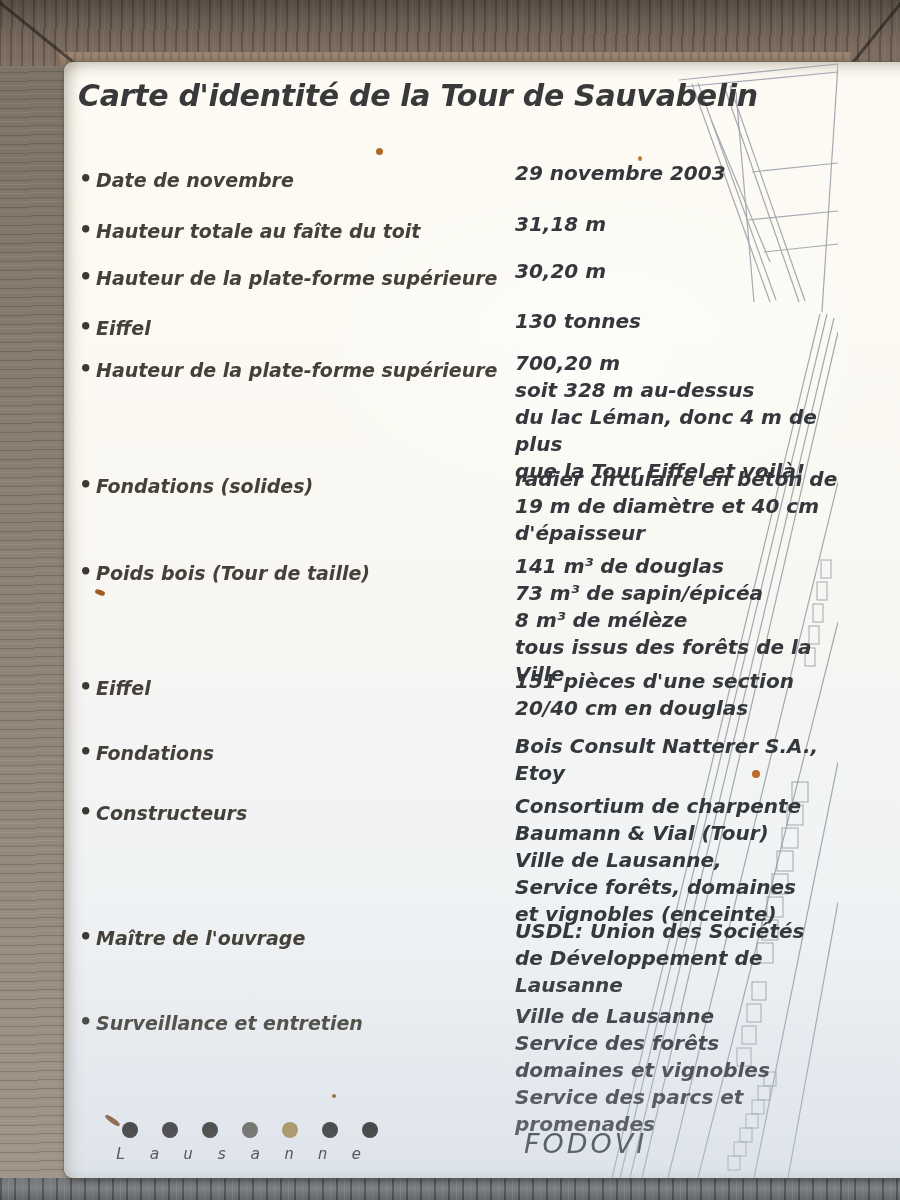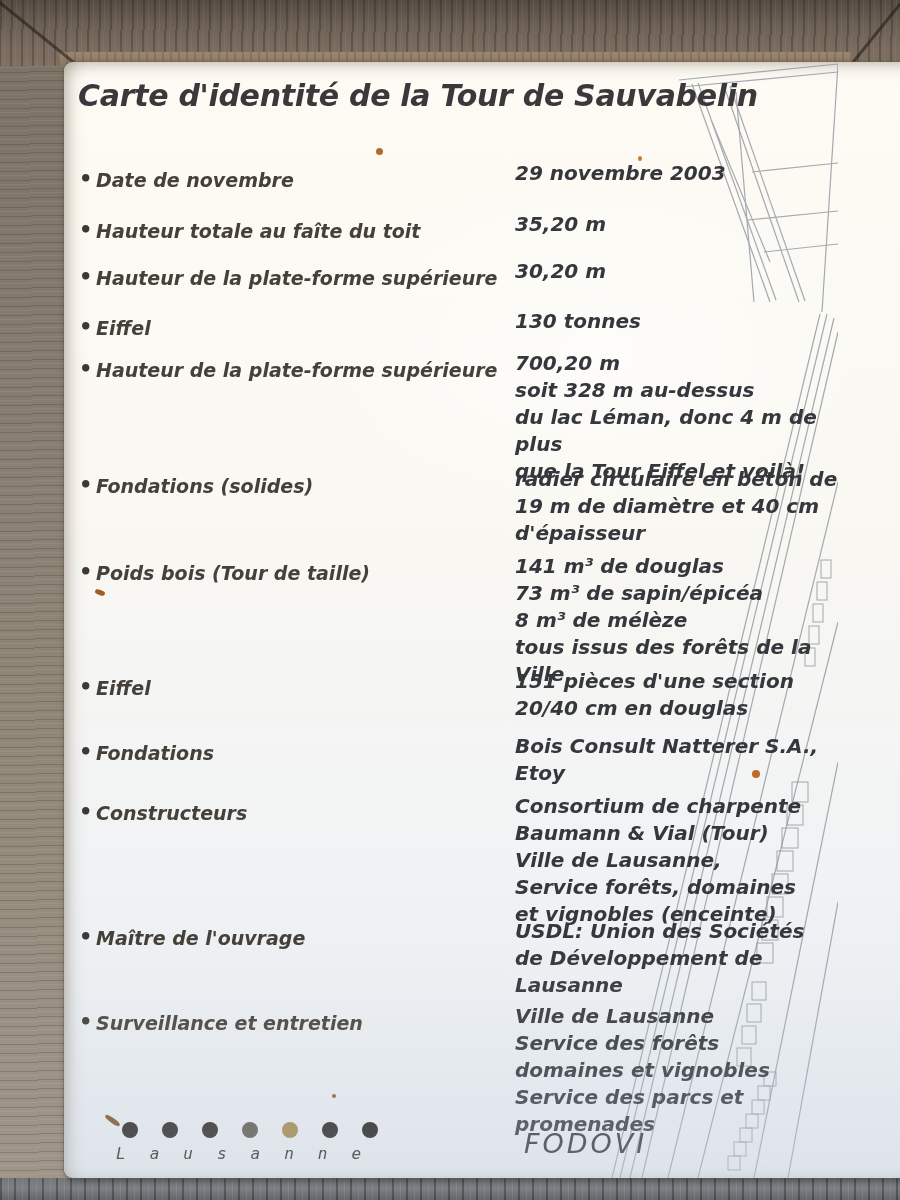--- a/index.html
+++ b/index.html
@@ -174,21 +174,21 @@
 
     <div class="content">
       <h1 class="page-title">Carte d'identité de la Tour de Sauvabelin</h1>
 
       <div class="row" style="top:98px">
         <div class="label">Date de novembre</div>
         <div class="value">29 novembre 2003</div>
       </div>
       <div class="row" style="top:149px">
         <div class="label">Hauteur totale au faîte du toit</div>
-        <div class="value">35,20 m</div>
+        <div class="value">31,18 m</div>
       </div>
       <div class="row" style="top:196px">
         <div class="label">Hauteur de la plate-forme supérieure</div>
         <div class="value">30,20 m</div>
       </div>
       <div class="row" style="top:246px">
         <div class="label">Eiffel</div>
         <div class="value">130 tonnes</div>
       </div>
       <div class="row" style="top:288px">

